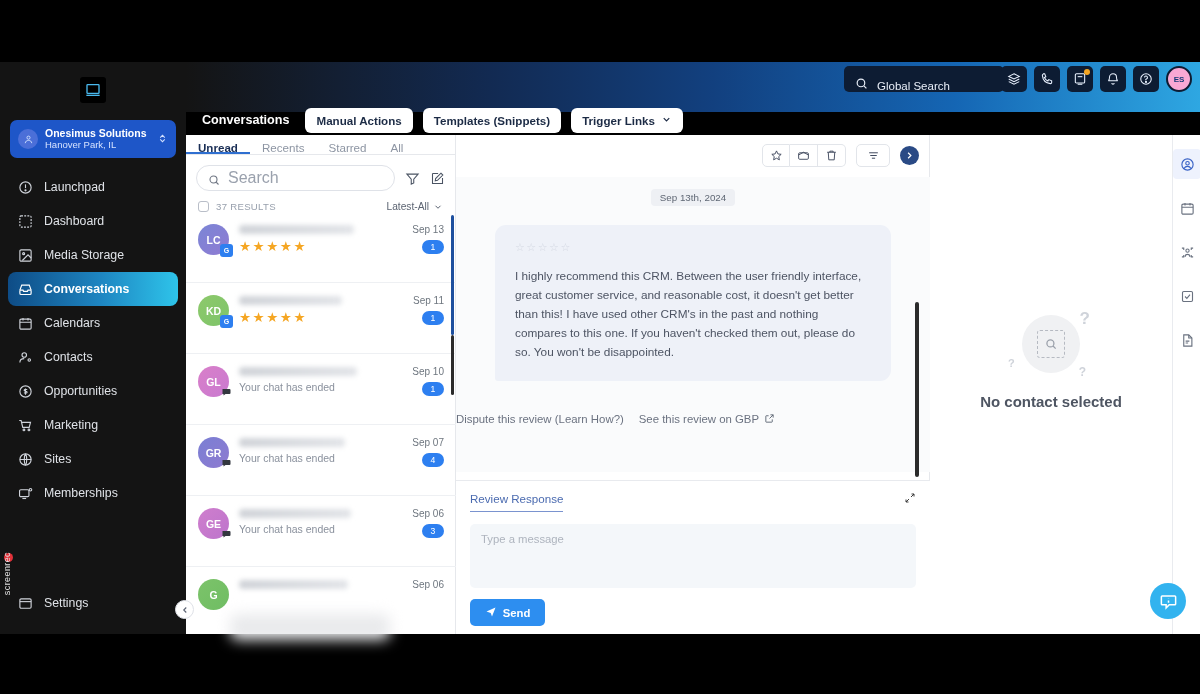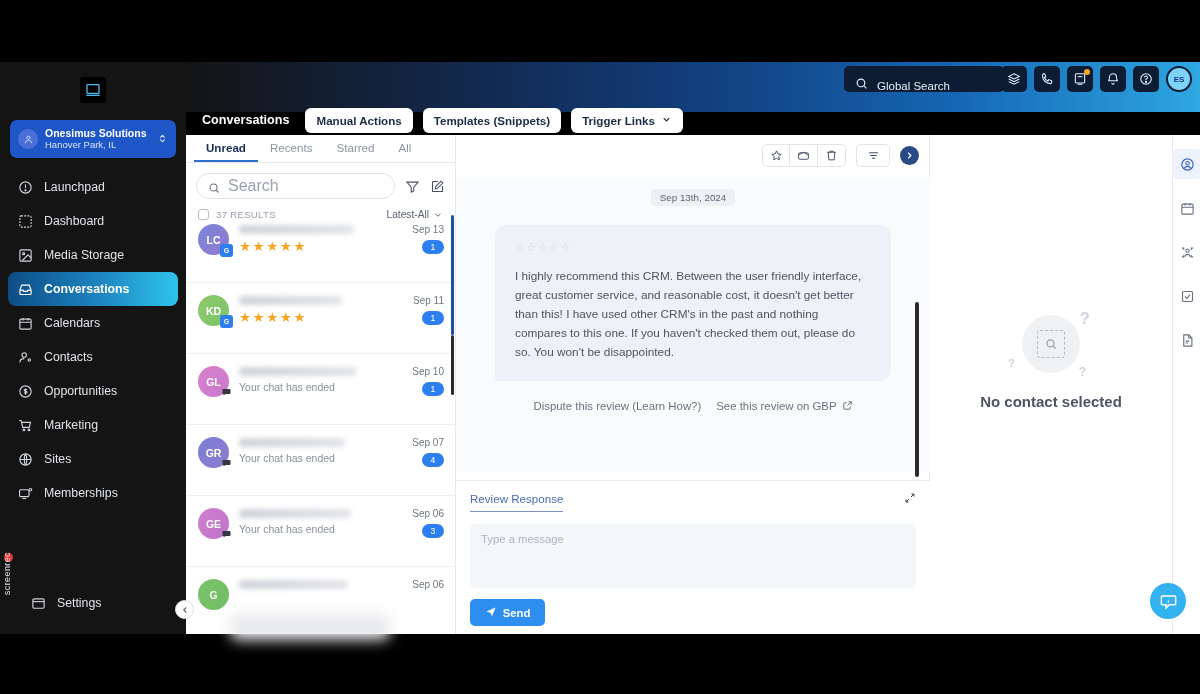--- a/index.html
+++ b/index.html
@@ -39,21 +39,21 @@
     display:flex; align-items:center; gap:11px;
     height:34px; margin:0 8px; padding-left:10px; border-radius:8px;
     font-size:12.3px; color:#dfe2e7;
   }
   .nav-item.active {
     background: linear-gradient(90deg,#0e4c86 0%, #1e86c2 55%, #2ec4ea 100%);
     color:#fff; font-weight:600;
   }
   .nav-ico { width:15px; height:15px; flex:0 0 auto; color:#cfd3da; display:block; }
   .nav-item.active .nav-ico { color:#fff; }
-  .settings-item { position:absolute; left:0; bottom:14px; width:186px;padding-left:13px; }
+  .settings-item { position:absolute; left:0; bottom:14px; width:186px; }
 
   .screenrec {
     position:absolute; left:2px; top:490px; width:18px;
     font-size:9px; color:#e4e4e4; letter-spacing:.4px;
     writing-mode: vertical-rl; text-orientation: mixed; transform: rotate(180deg);
   }
   .screenrec-dot{ position:absolute; left:4px; top:491px; width:9px;height:9px;border-radius:50%;background:#e2323a; }
 
   
   .header {
@@ -66,21 +66,21 @@
     color:#e8eef8; font-size:11.5px;
   }
   .hicons { position:absolute; right:8px; top:66px; display:flex; gap:7px; align-items:center; }
   .hico {
     width:26px;height:26px;border-radius:5px;background:#0d1c33;
     display:flex;align-items:center;justify-content:center;color:#eaf2ff; position:relative;
   }
   .hico svg { width:14px;height:14px; }
   .hbadge{position:absolute;right:3px;top:3px;width:6px;height:6px;border-radius:50%;background:#f5a623;}
   .avatar-h {
-    width:26px;height:26px;border-radius:50%;background:#7dd3fc;
+    width:26px;height:26px;border-radius:50%;background:#f9a8d4;
     display:flex;align-items:center;justify-content:center;
     font-size:8px;font-weight:bold;color:#173a77; border:2px solid #0d1c33;
   }
 
   
   .subhead {
     position:absolute; left:186px; top:105px; width:1014px; height:30px;
     display:flex; align-items:center; gap:10px; padding-left:16px;
   }
   .subhead-title{ font-size:12.6px; font-weight:bold; color:#fff; margin-right:6px;}
@@ -90,21 +90,21 @@
     box-shadow:0 1px 2px rgba(0,0,0,.2);
   }
 
   
   .body-wrap {
     position:absolute; left:186px; top:135px; width:1014px; height:499px; background:#fff;
   }
 
   
   .listpanel { position:absolute; left:0; top:0; width:270px; height:499px; background:#fff; border-right:1px solid #e6e8ec; }
-  .ltabs { display:flex; gap:0; border-bottom:1px solid #e6e8ec; height:28px; padding-left:8px;}
+  .ltabs { display:flex; gap:0; border-bottom:1px solid #e6e8ec; height:20px; }
   .ltab { font-size:11.6px; color:#8d95a3; padding:0 12px; line-height:26px; }
   .ltab.active { color:#1a2e55; font-weight:bold; border-bottom:2.5px solid #2f6fd0; }
   .searchrow{ display:flex; align-items:center; gap:10px; padding:10px 10px 4px 10px; }
   .searchbox{
     flex:1; height:26px; border:1px solid #dfe2e8; border-radius:14px;
     display:flex; align-items:center; gap:8px; padding-left:11px; color:#9aa1ad; font-size:16px;
   }
   .sicon{ width:12px; height:12px; color:#6f7683; flex:0 0 auto;}
   .iconbtn{ width:15px;height:15px;color:#4b5463; flex:0 0 auto;}
   .resultrow{ display:flex; align-items:center; justify-content:space-between; padding:6px 12px 6px 12px; }
@@ -147,21 +147,21 @@
 
   .msgbody{ position:absolute; top:42px; left:0; width:474px; height:295px; background:#fafbfc; padding-top:12px;}
   .datechip{ margin:0 auto; width:fit-content; background:#eef0f4; color:#5f6774;
       font-size:9.8px; padding:3px 9px; border-radius:4px;}
   .bubble{
     margin:19px auto 0 auto; width:396px; background:#eef1f8; border-radius:11px 11px 11px 3px;
     padding:16px 20px 18px 20px;
   }
   .bubble-stars{ font-size:11px; color:#d5d9e3; letter-spacing:1.5px;}
   .bubble-txt{ margin-top:13px; font-size:11.8px; line-height:1.62; color:#4d5463;}
-  .msglinks{ display:flex; justify-content:center; gap:15px; margin-top:19px; font-size:11.4px; color:#6b7280;}
+  .msglinks{ display:flex; justify-content:flex-start; gap:15px; margin-top:32px; font-size:11.4px; color:#6b7280;}
   .msglinks span{ display:flex; align-items:center; gap:5px;}
   .msg-scroll{ position:absolute; right:11px; top:125px; width:4px; height:175px; background:#2b2b2b; border-radius:2px;}
 
   .replybox{ position:absolute; top:345px; left:0; width:474px; height:154px; background:#fff; border-top:1px solid #e8eaee; padding:11px 14px 0 14px;}
   .replyhead{ display:flex; justify-content:space-between; align-items:flex-start;}
   .reply-tab{ font-size:11.6px; color:#4b6bb0; padding-bottom:6px; border-bottom:1.6px solid #7a93cf; }
   .expand{ font-size:11px; color:#333; }
   .tamsg{ margin-top:12px; height:64px; background:#f4f7fa; border-radius:5px; padding:9px 11px;
       font-size:11.3px; color:#aeb4be;}
   .sendbtn{ margin-top:11px; width:75px; height:27px; background:#2d8ef0; color:#fff;

